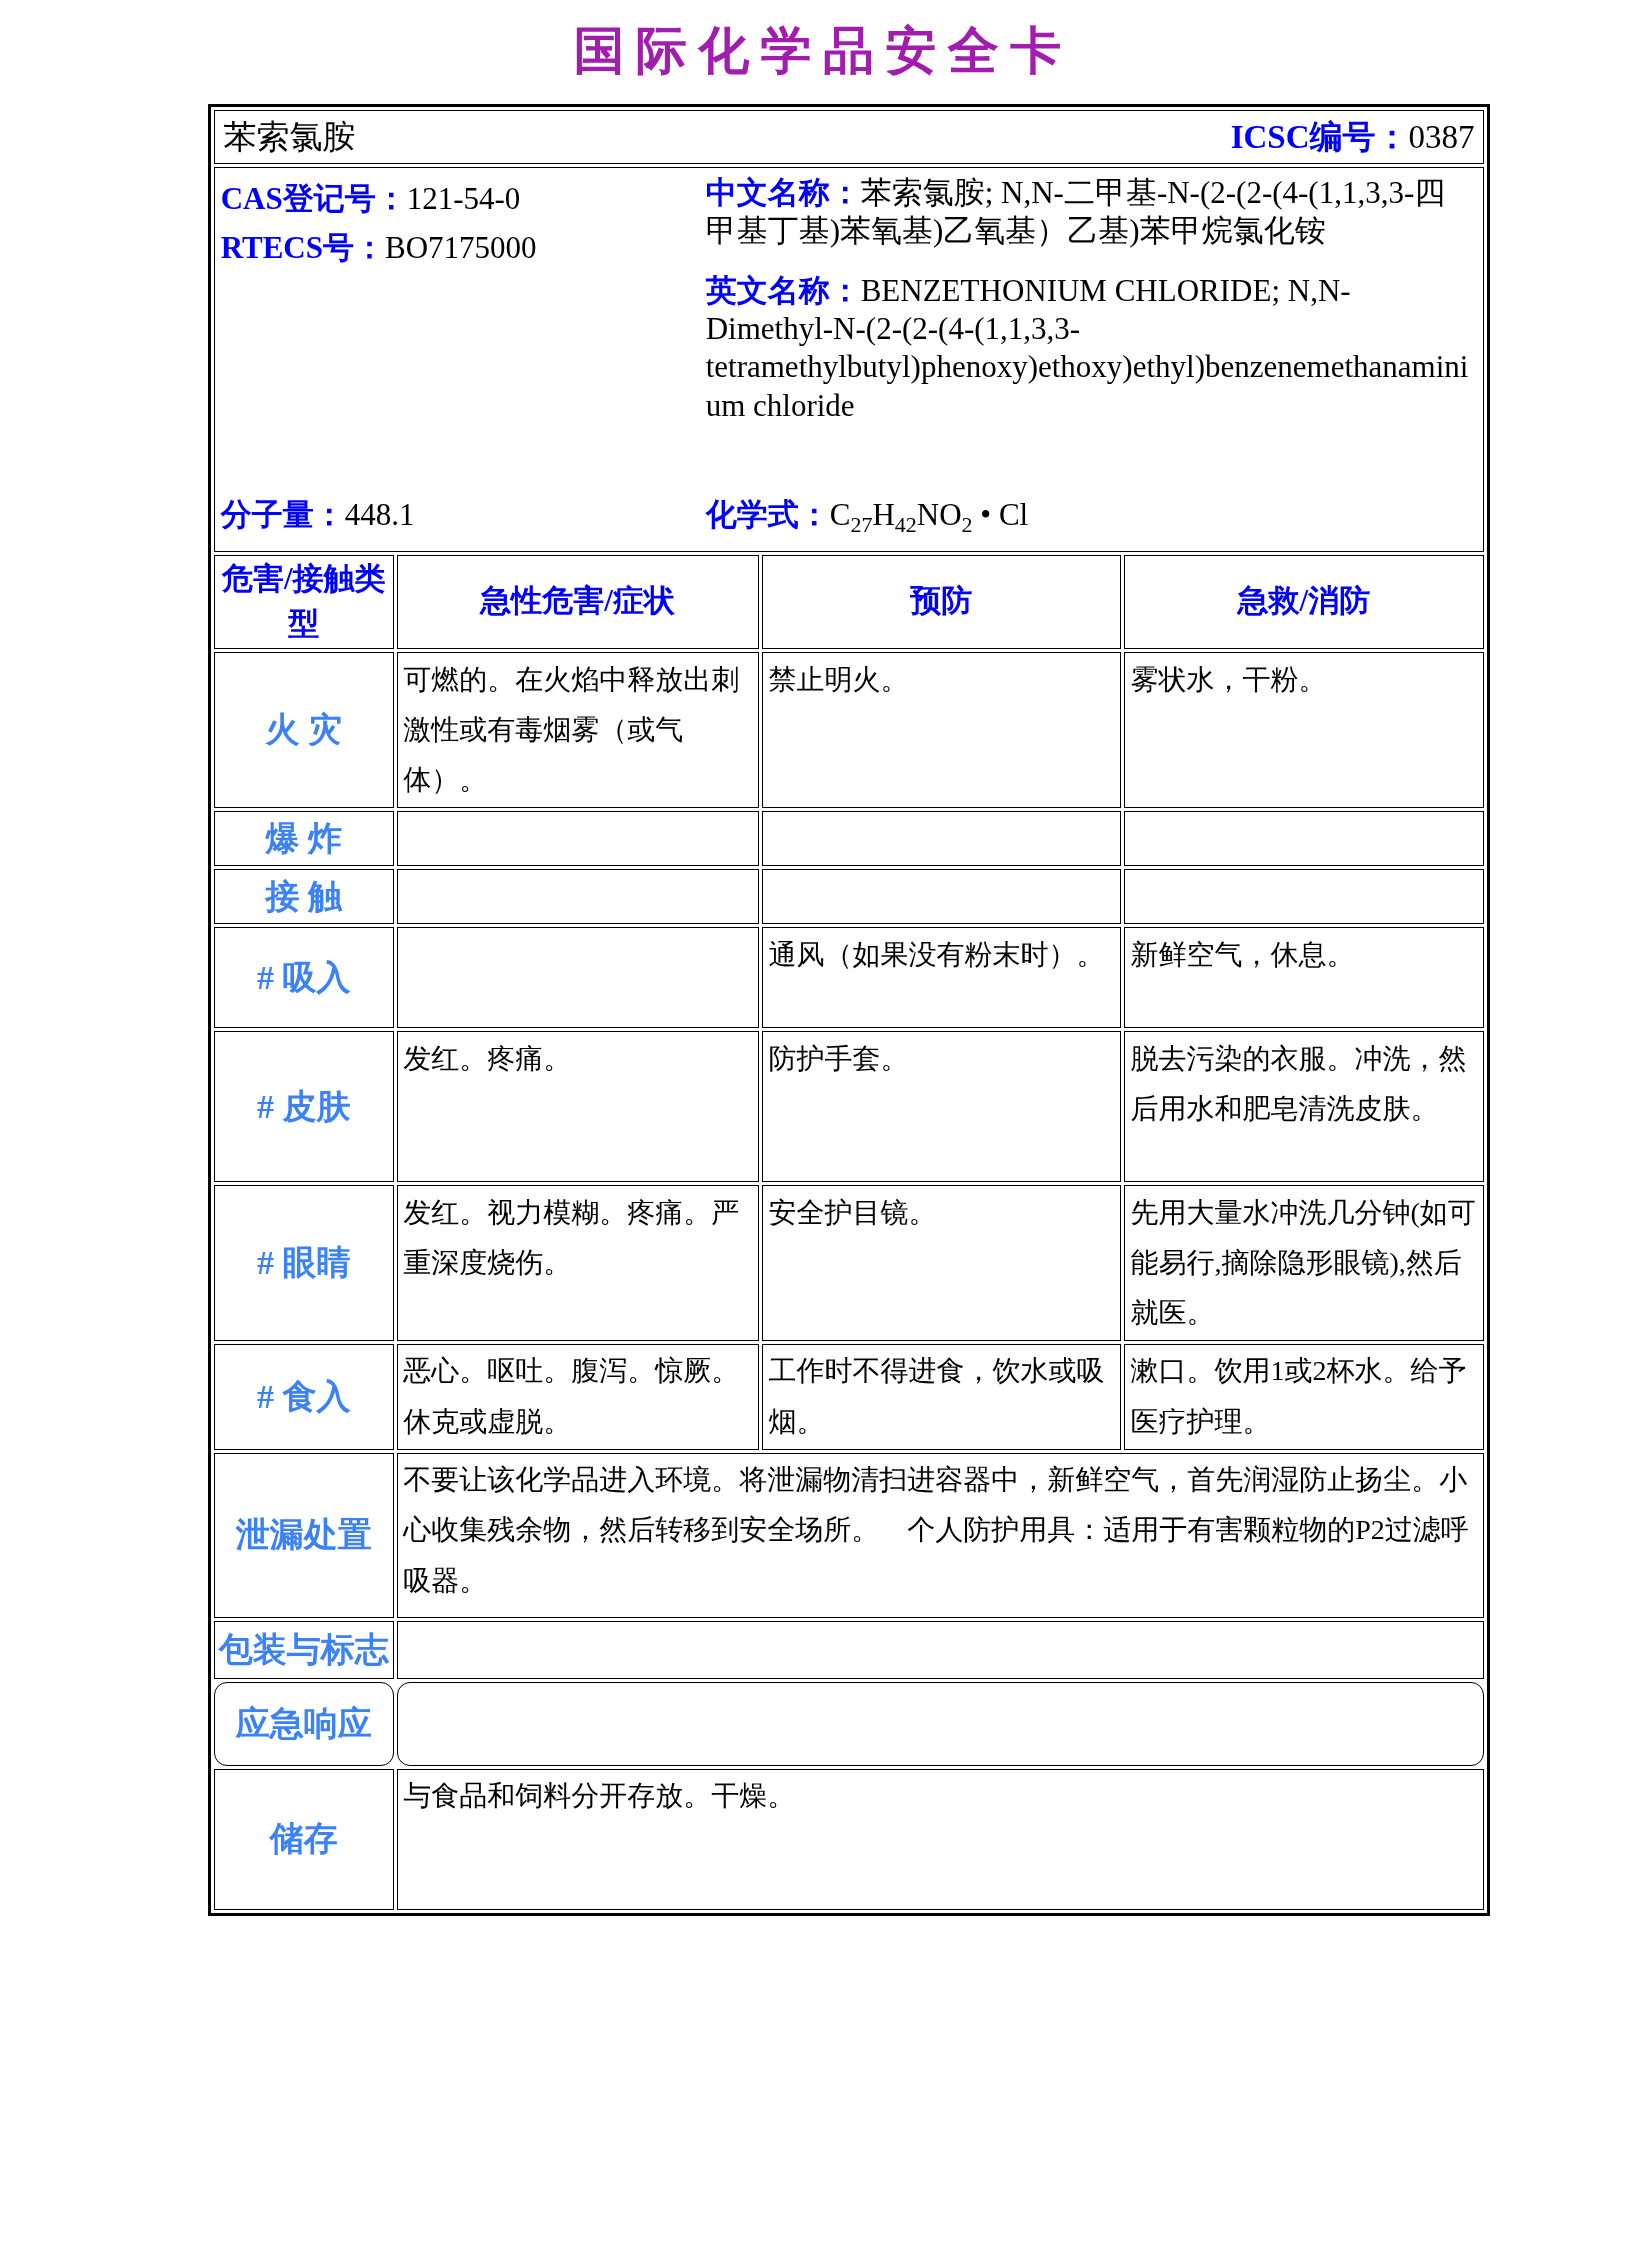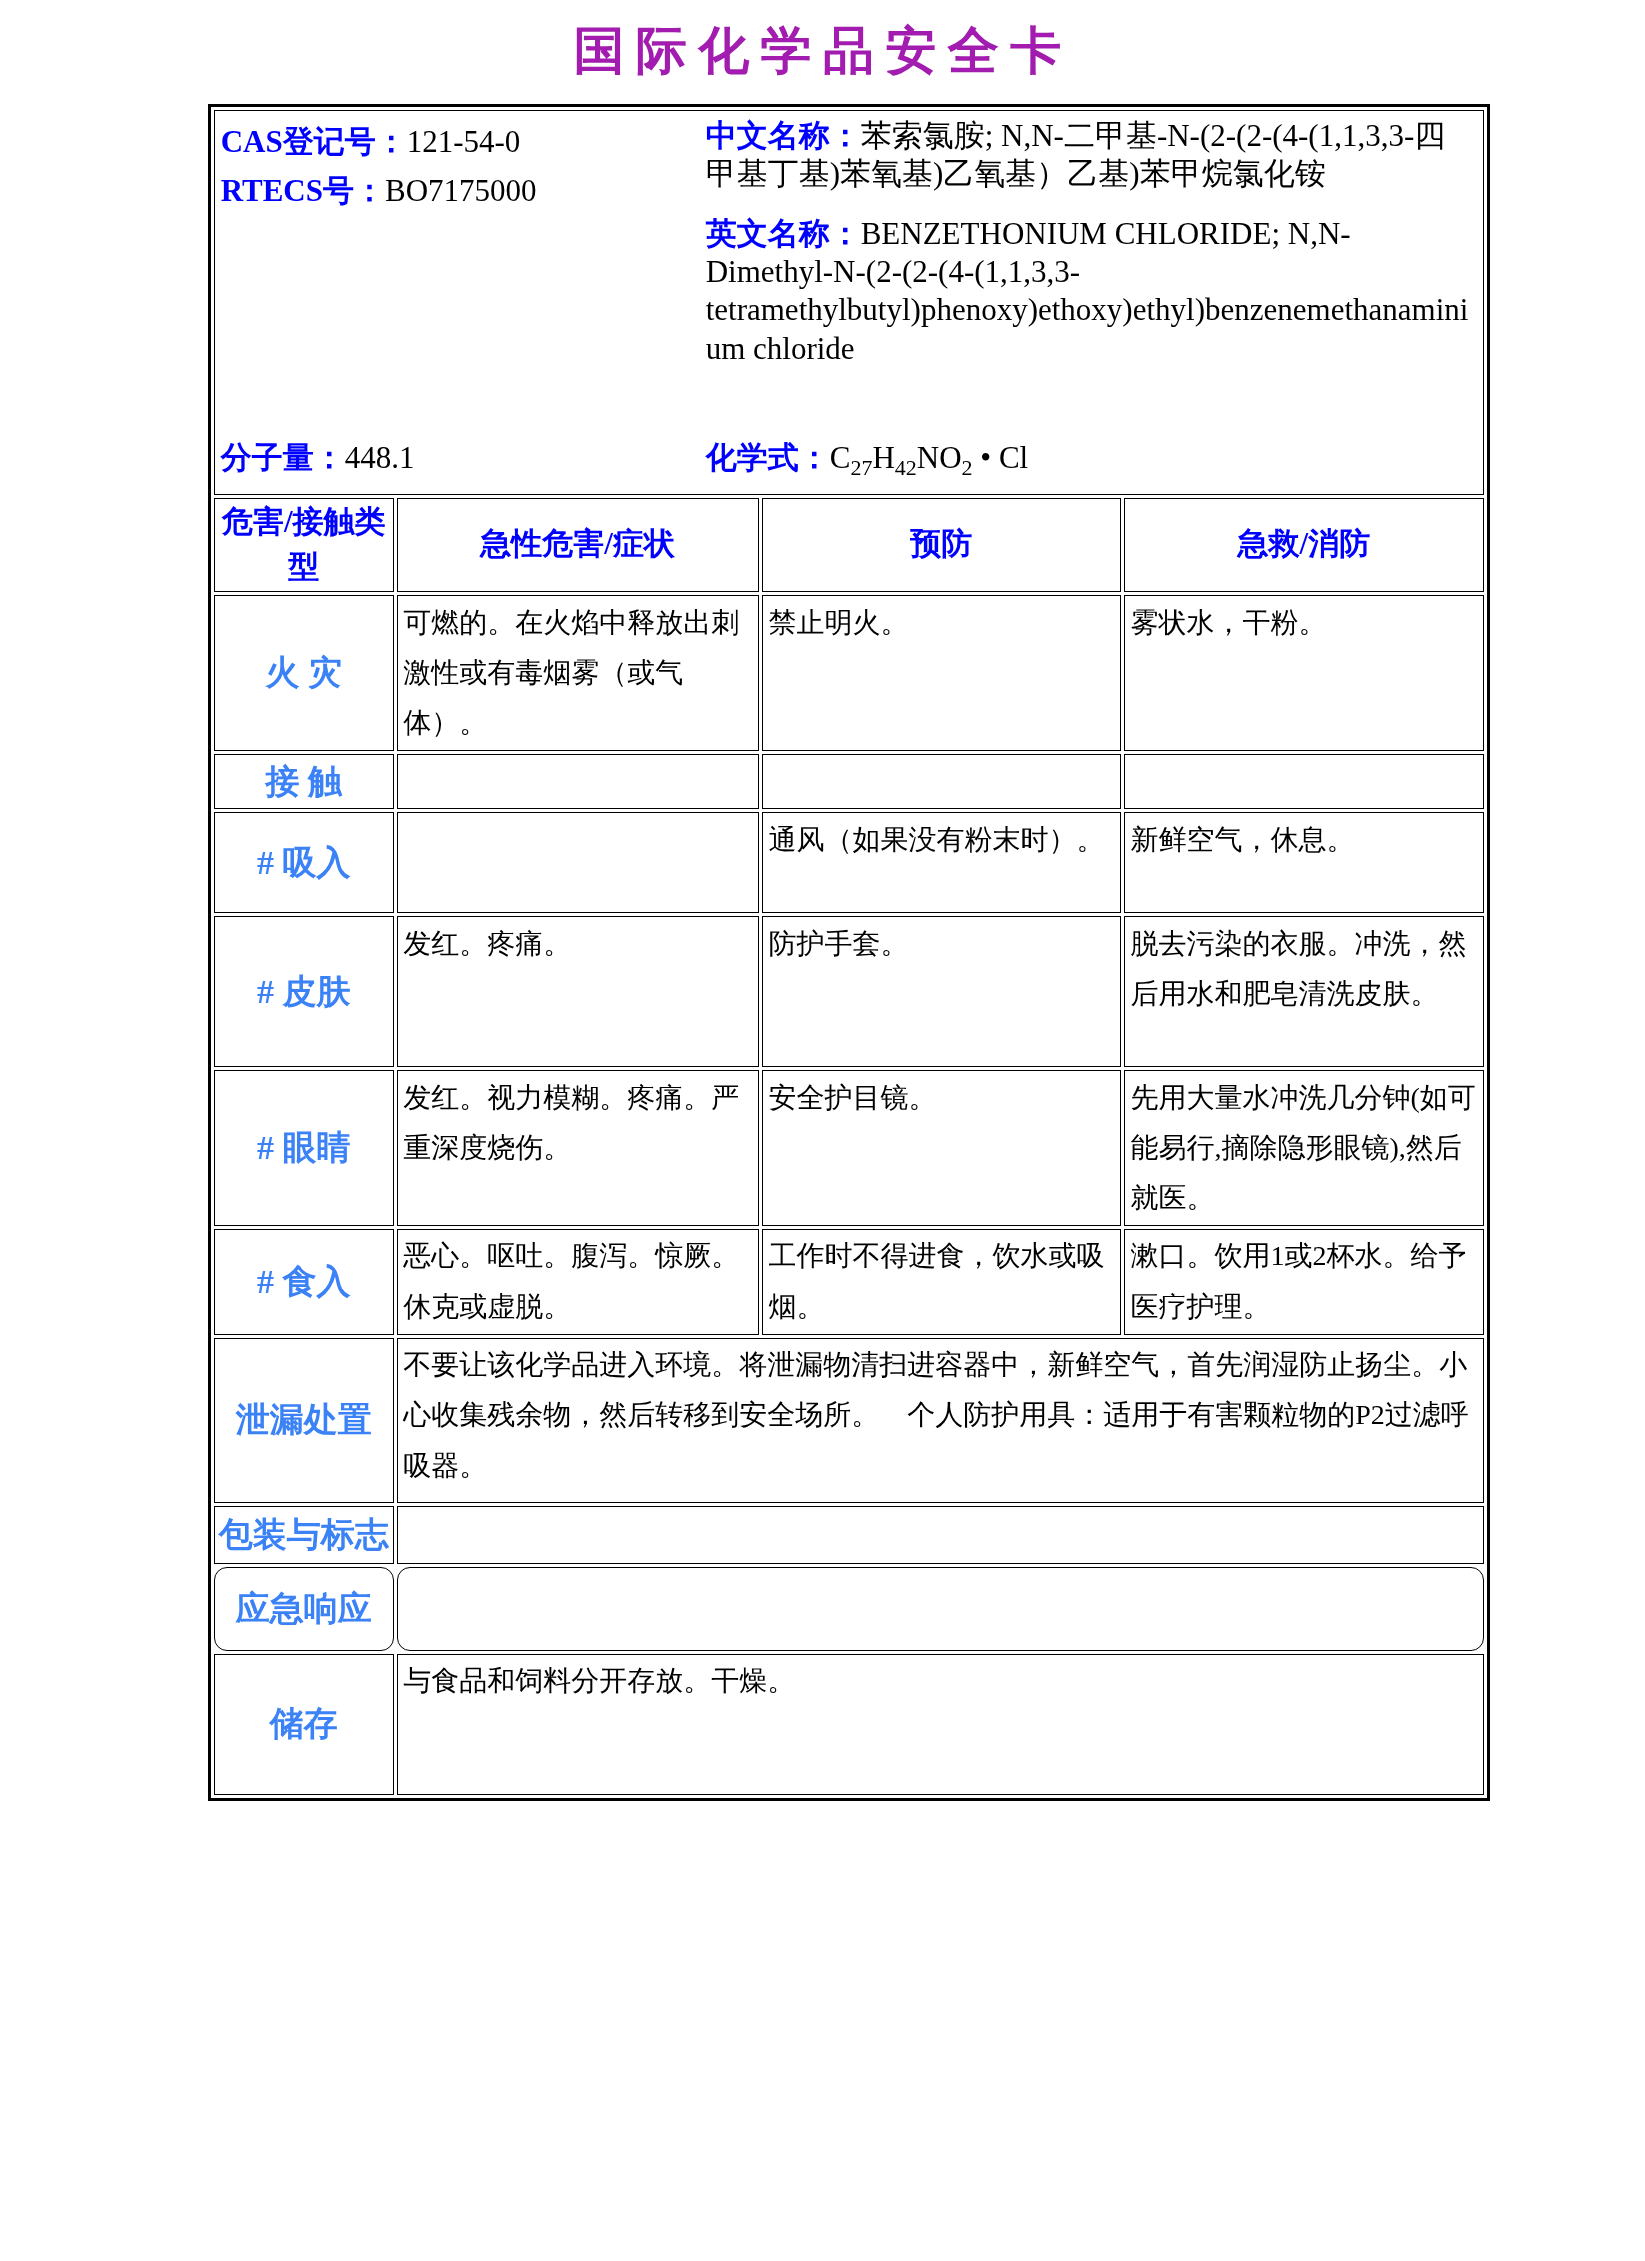--- a/index.html
+++ b/index.html
@@ -78,20 +78,30 @@
 
   <table class="card">
     <colgroup>
       <col style="width:179px">
       <col style="width:361px">
       <col style="width:358px">
       <col style="width:359px">
     </colgroup>
 
     <tbody>
+        <tr class="r-top">
+      <td colspan="4">
+        <div class="toprow">
+          <span>苯索氯胺</span>
+          <span>
+            <span class="lbl">ICSC编号：</span><span>0387</span>
+          </span>
+        </div>
+      </td>
+    </tr>
 
     <tr class="r-id">
       <td colspan="4">
         <div class="idgrid">
           <div class="idblock">
             <span class="line"><span class="lbl">CAS登记号：</span><span>121-54-0</span></span>
             <span class="line"><span class="lbl">RTECS号：</span><span>BO7175000</span></span>
           </div>
           <div class="names">
             <p><span class="lbl">中文名称：</span><span>苯索氯胺; N,N-二甲基-N-(2-(2-(4-(1,1,3,3-四甲基丁基)苯氧基)乙氧基）乙基)苯甲烷氯化铵</span></p>
@@ -114,20 +124,26 @@
       <td>急救/消防</td>
     </tr>
 
     <tr class="r-fire">
       <td class="label-cell">火 灾</td>
       <td class="c">可燃的。在火焰中释放出刺激性或有毒烟雾（或气体）。</td>
       <td class="c">禁止明火。</td>
       <td class="c">雾状水，干粉。</td>
     </tr>
 
+    <tr class="r-expl">
+      <td class="label-cell">爆 炸</td>
+      <td class="c"></td>
+      <td class="c"></td>
+      <td class="c"></td>
+    </tr>
 
     <tr class="r-touch">
       <td class="label-cell">接 触</td>
       <td class="c"></td>
       <td class="c"></td>
       <td class="c"></td>
     </tr>
 
     <tr class="r-inh">
       <td class="label-cell"># 吸入</td>

